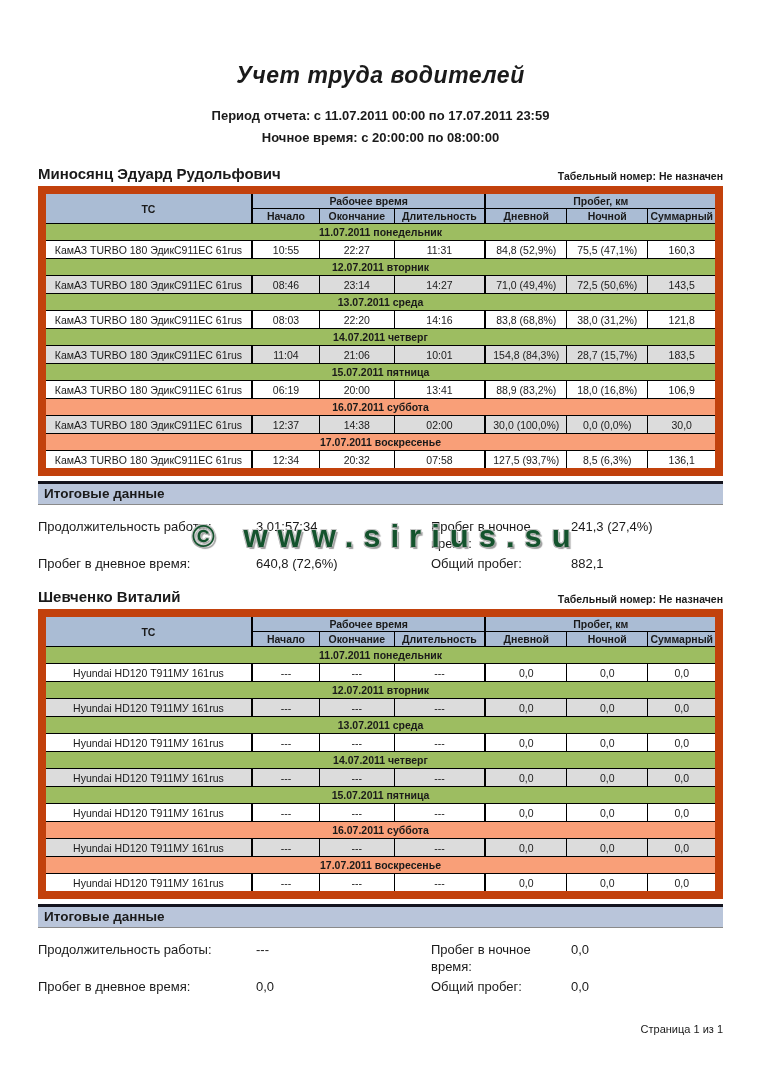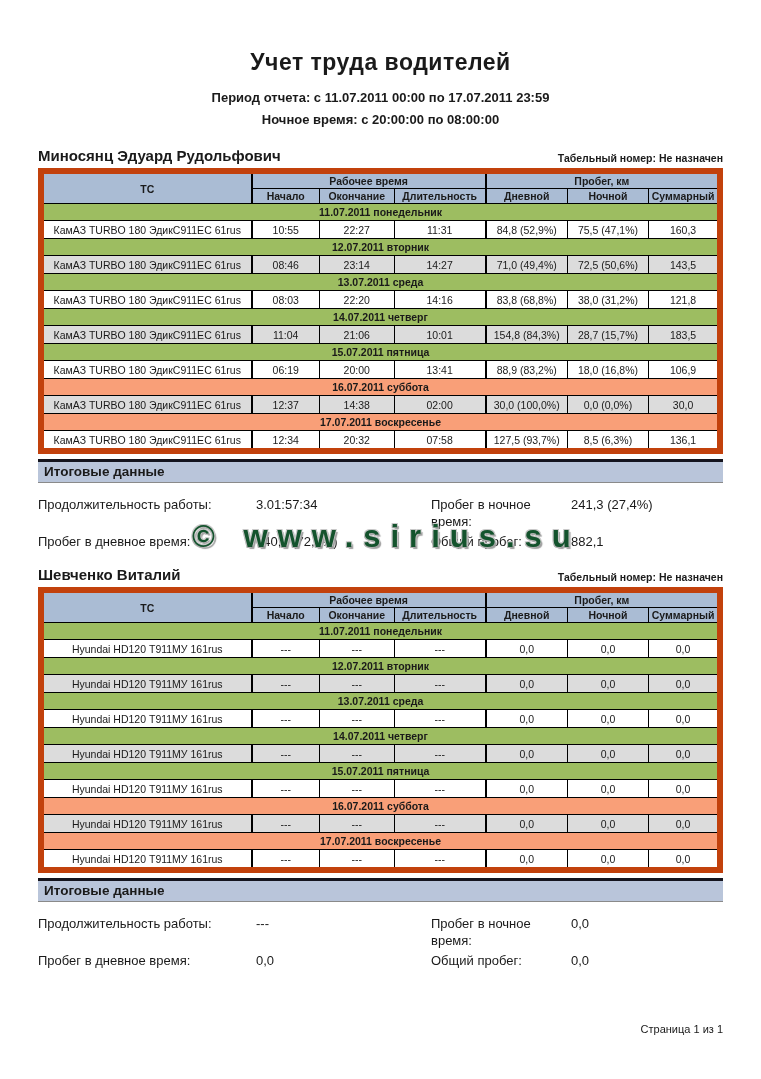--- a/index.html
+++ b/index.html
@@ -1,28 +1,28 @@
 <!DOCTYPE html>
 <html><head>
 <meta charset="utf-8">
 <style>
   html,body { margin:0; padding:0; background:#fff; }
   .page {
     position:relative; width:761px; height:1079px; margin:0 auto; background:#fff;
     font-family:"Liberation Sans", sans-serif; color:#1a1a1a; overflow:hidden;
   }
   .content { position:absolute; left:38px; top:0; width:685px; }
-  .report-title { text-align:center; font-size:23px; font-weight:bold; margin:3px; padding-top:46px; letter-spacing:0.5px; }
+  .report-title { text-align:center; font-size:23px; font-weight:bold; margin:16px; padding-top:46px; letter-spacing:0.5px;font-style:italic; }
   .report-sub { text-align:center; font-size:13px; font-weight:bold; line-height:22px; }
   .subs { margin-top:11px; }
   .driver { margin-top:16px; }
   .driver-head { display:flex; justify-content:space-between; align-items:flex-end; margin-bottom:4px; }
   .driver-name { font-size:15px; font-weight:bold;text-align:center; }
   .personnel { font-size:10.5px; font-weight:bold; }
-  table.rpt { width:100%; border-collapse:collapse; table-layout:fixed; border:6px solid #c2410c; font-size:10.5px;padding-left:16px; }
+  table.rpt { width:100%; border-collapse:collapse; table-layout:fixed; border:8px solid #c2410c; font-size:10.5px;padding-left:16px; }
   table.rpt th, table.rpt td { border:1px solid #000; text-align:center; padding:1px 2px; height:15px; overflow:hidden; white-space:nowrap; }
   table.rpt th { background:#aabcd4; font-weight:bold; font-size:10.5px; height:12px; }
   table.rpt .sep { border-left:2px solid #000; }
   tr.band td { font-weight:bold; height:14px; }
   tr.band.weekday td { background:#9dbd61; }
   tr.band.weekend td { background:#f99f78; }
   tr.data.alt td { background:#dcdcdc; }
   tr.data td { background:#ffffff; }
   tr.data.alt td { background:#dcdcdc; }
   .summary-bar {

